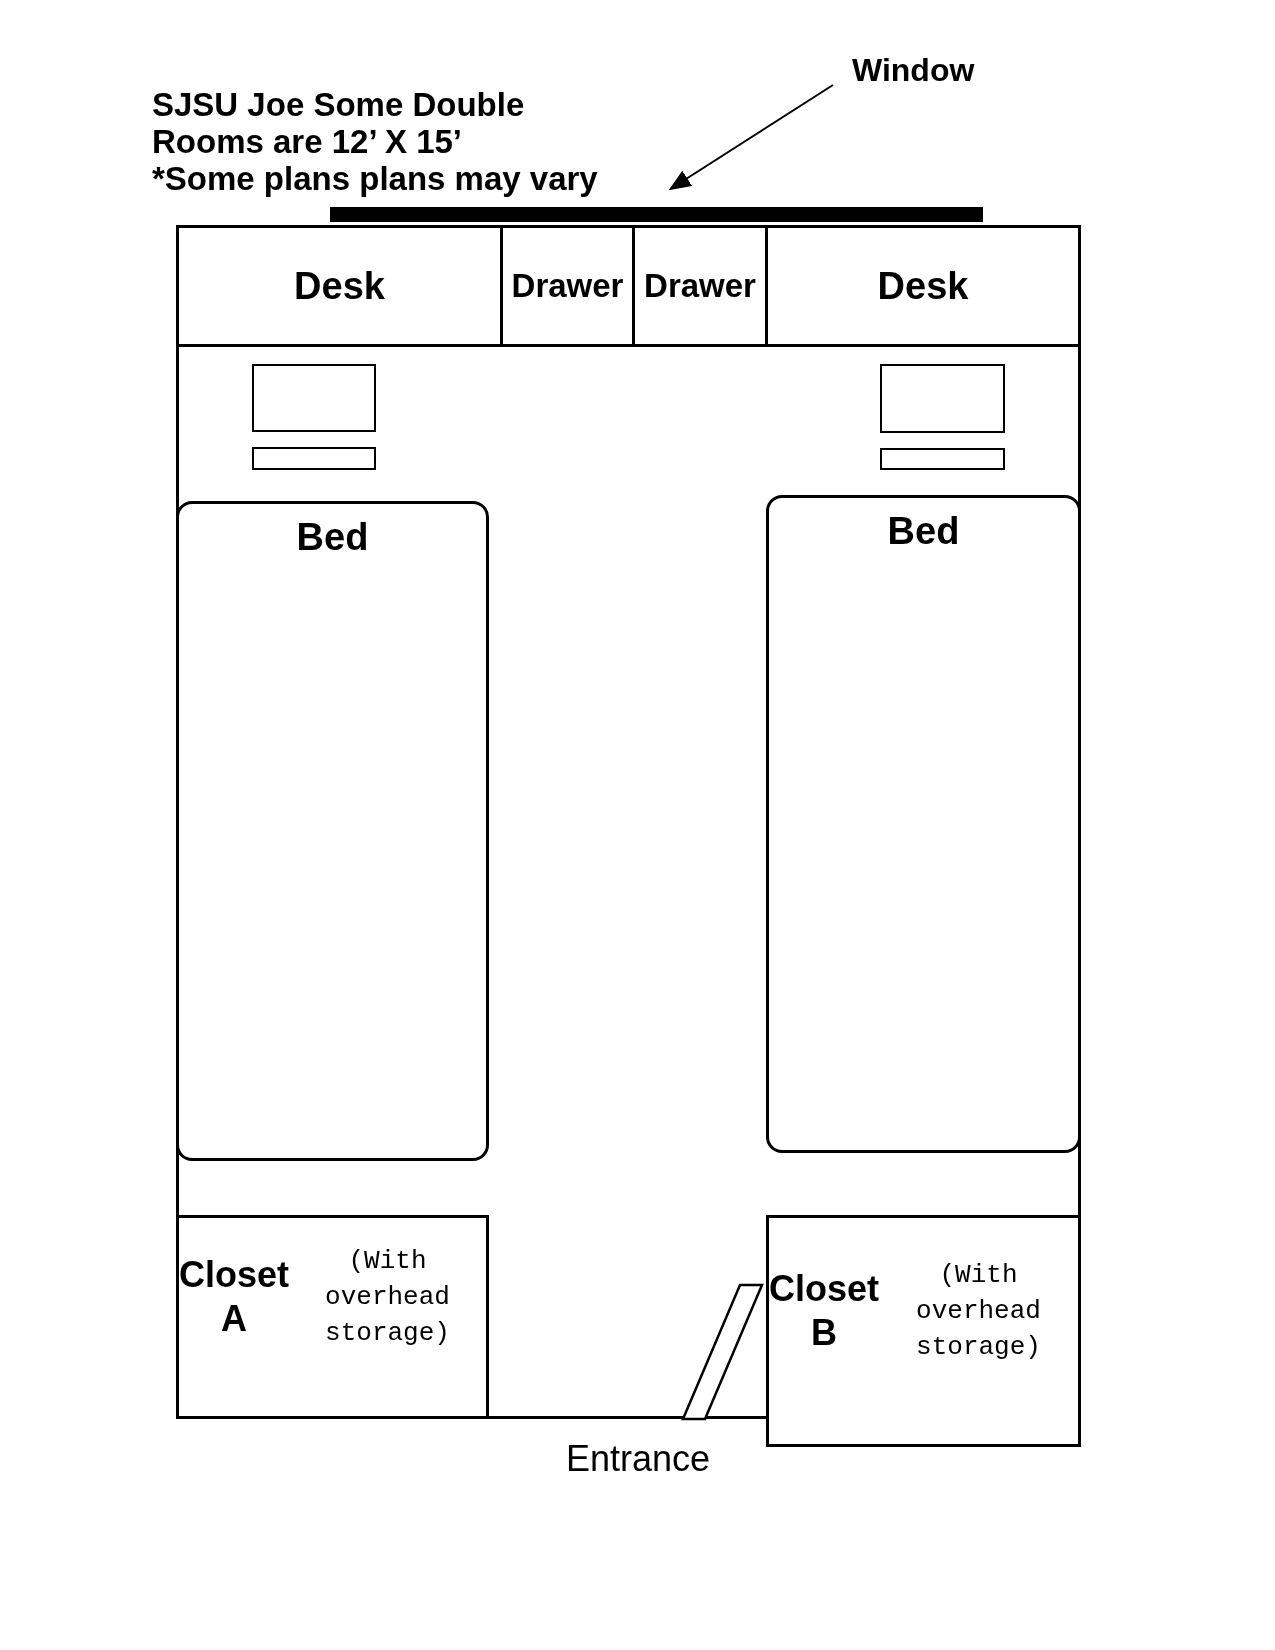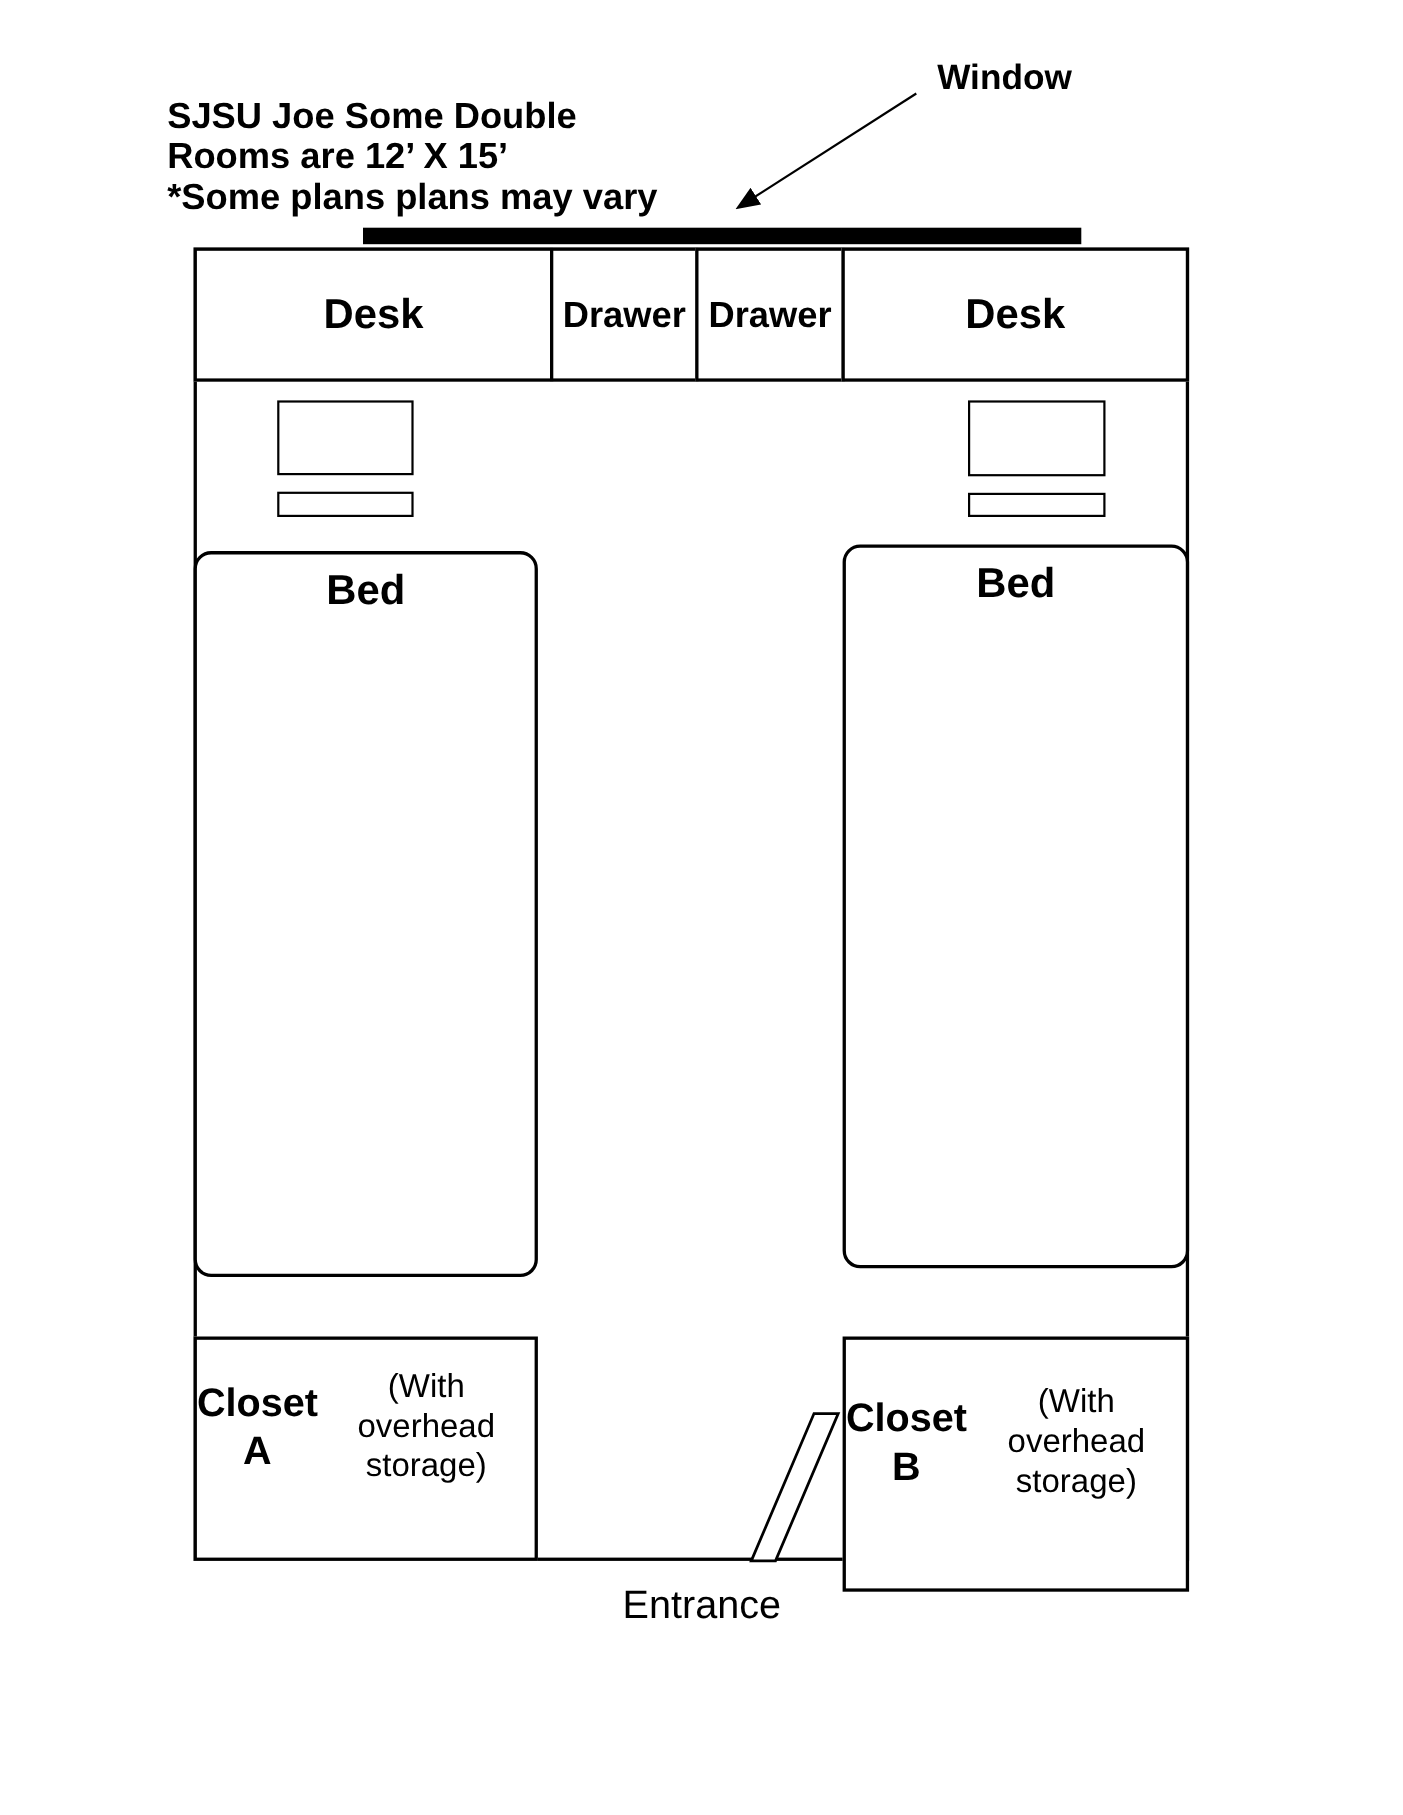--- a/index.html
+++ b/index.html
@@ -15,22 +15,22 @@
   .rect {
     position:absolute; box-sizing:border-box;
     border:3px solid var(--ink); background:var(--paper);
   }
   .thin { border-width:2px; }
   .title { font-size:33px; font-weight:bold; line-height:37px; letter-spacing:0; }
   .big-label   { font-size:38px; font-weight:bold; }
   .mid-label   { font-size:33px; font-weight:bold; }
   .window-label{ font-size:32px; font-weight:bold; }
   .closet-name { font-size:36px; font-weight:bold; line-height:44px; }
-  .closet-note { font-size:30px; font-weight:normal; line-height:36px;
-                 font-family:Liberation Sans, sans-serif; }
+  .closet-note { font-size:26px; font-weight:normal; line-height:36px;
+                 font-family:Liberation Mono, monospace; }
   .entrance    { font-size:36px; font-weight:normal; }
   .center-flex { display:flex; align-items:center; justify-content:center; }
   .bed-box  { display:flex; justify-content:center; align-items:flex-start; padding-top:12px;border-radius:16px; }
   .closet-box { display:flex; flex-direction:row; 
                 align-items:center; padding-bottom:40px; text-align:center; }
   svg.overlay { position:absolute; left:0; top:0; pointer-events:none; }
 </style>
 </head>
 <body>
 

